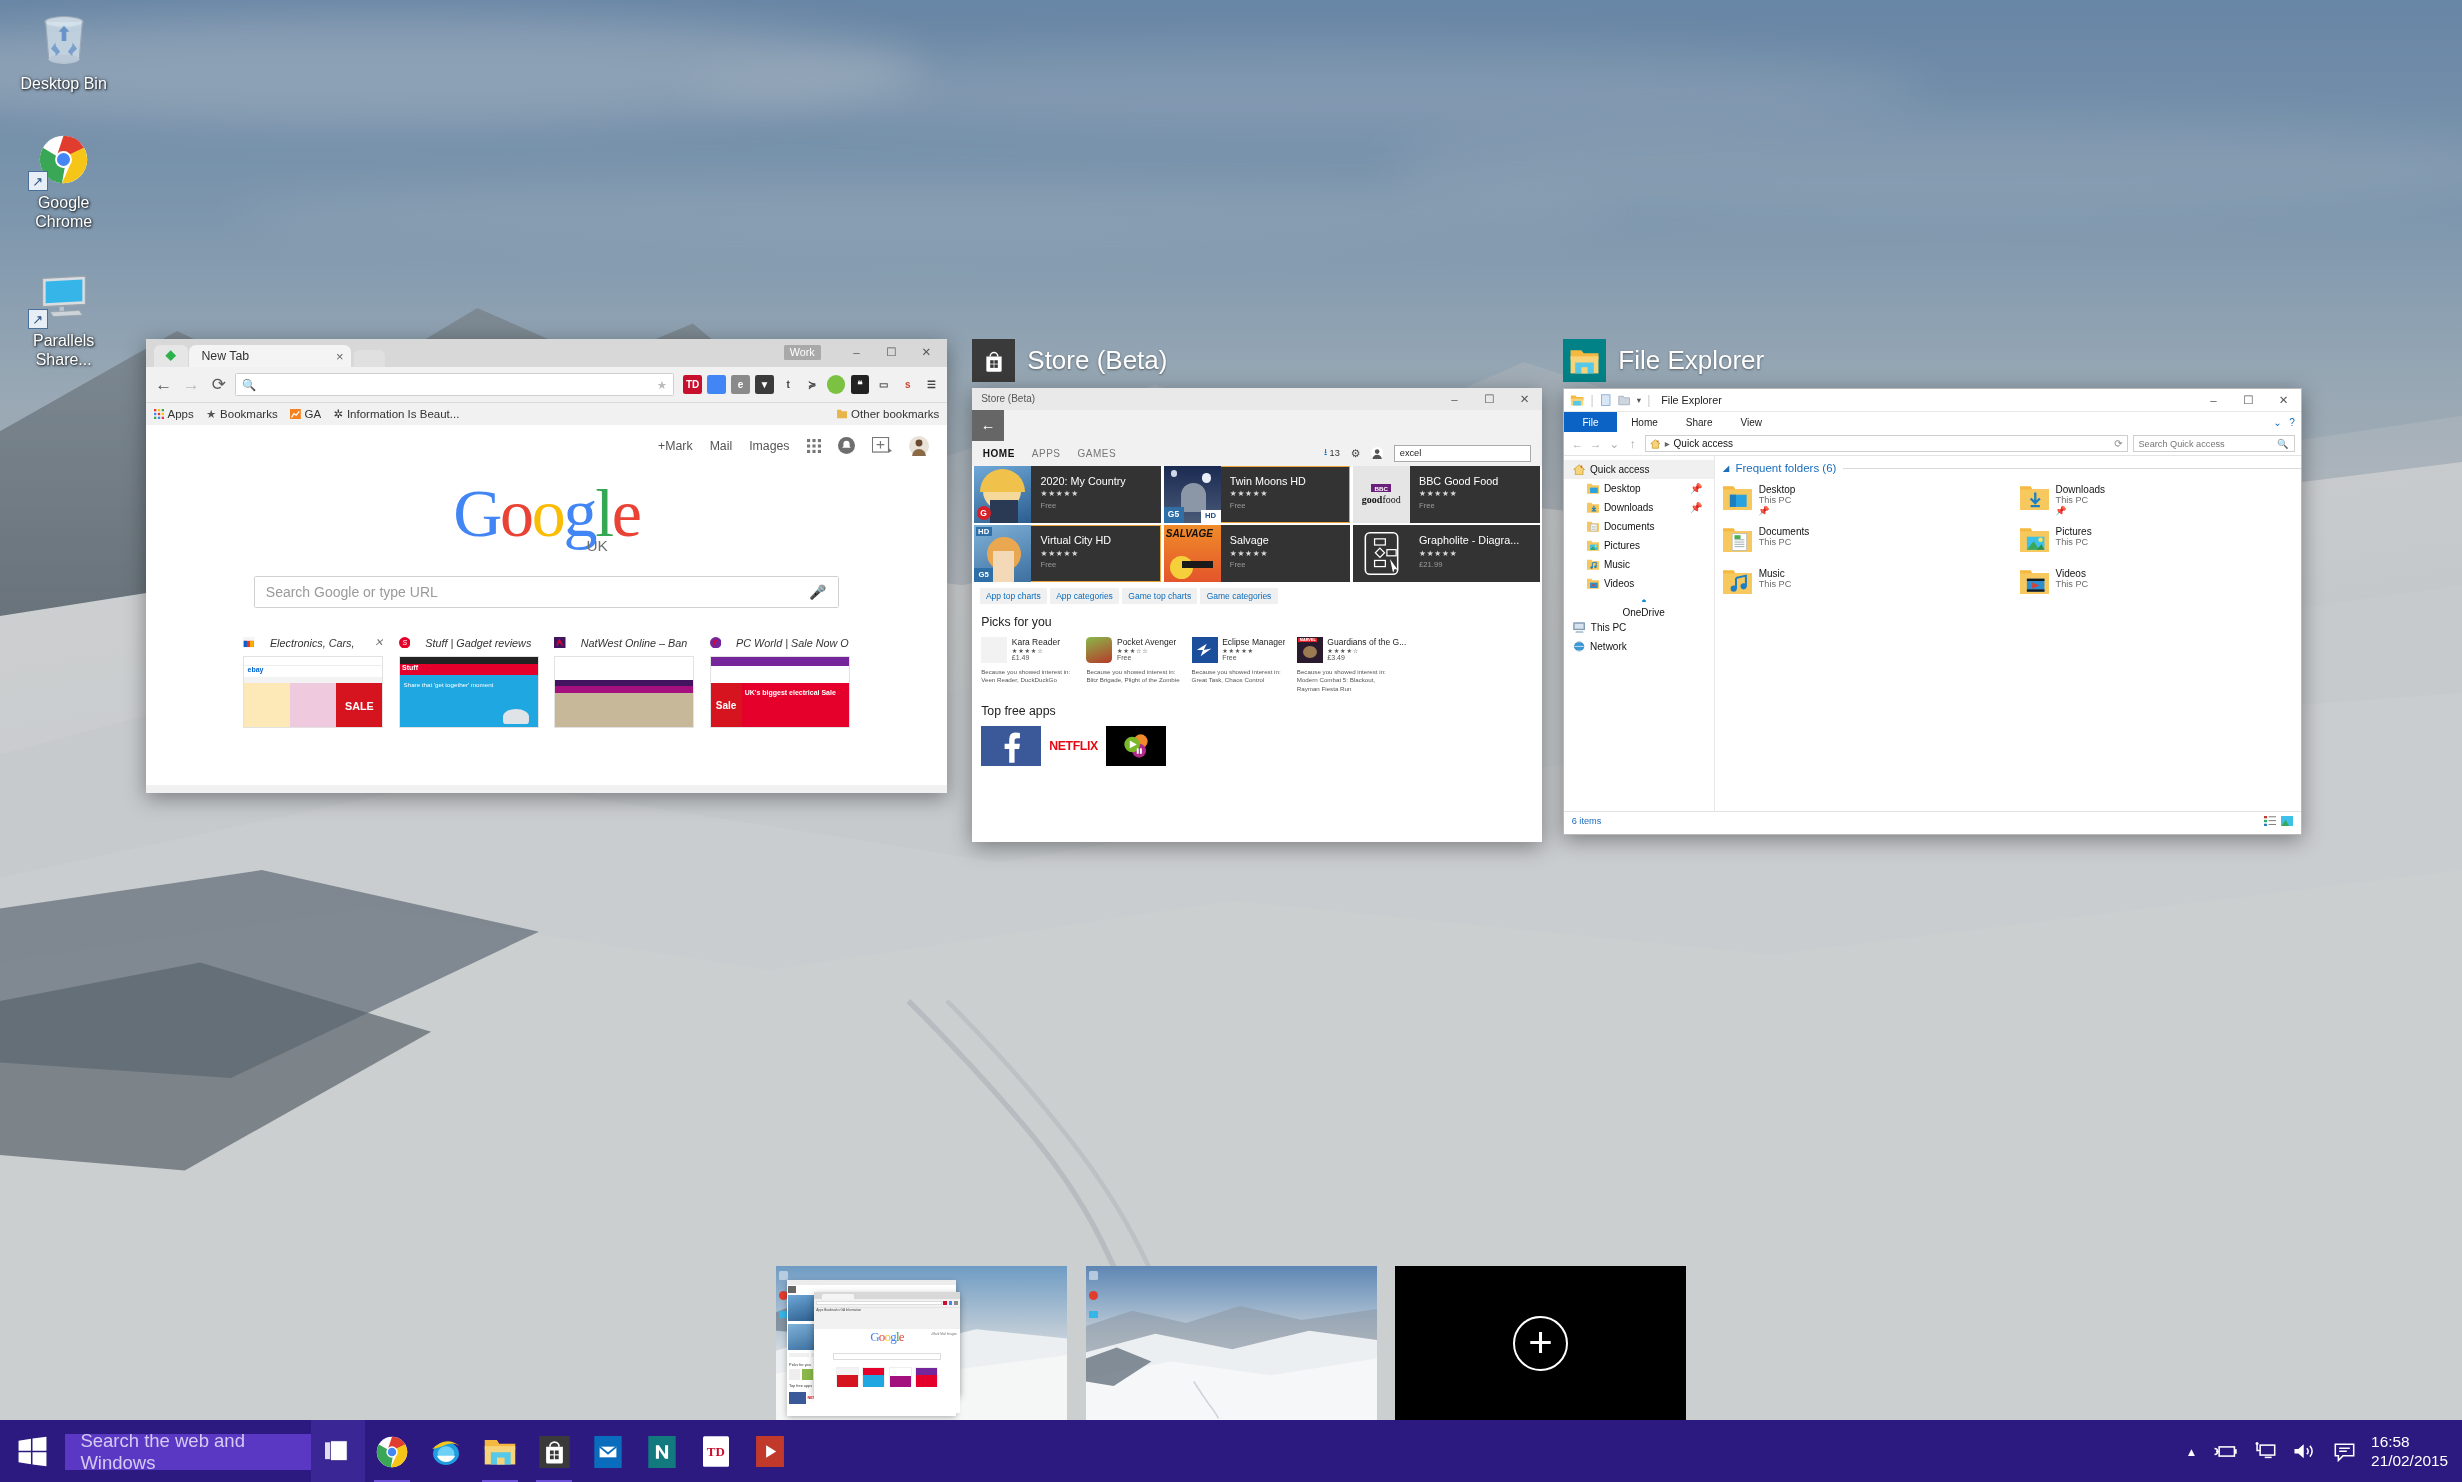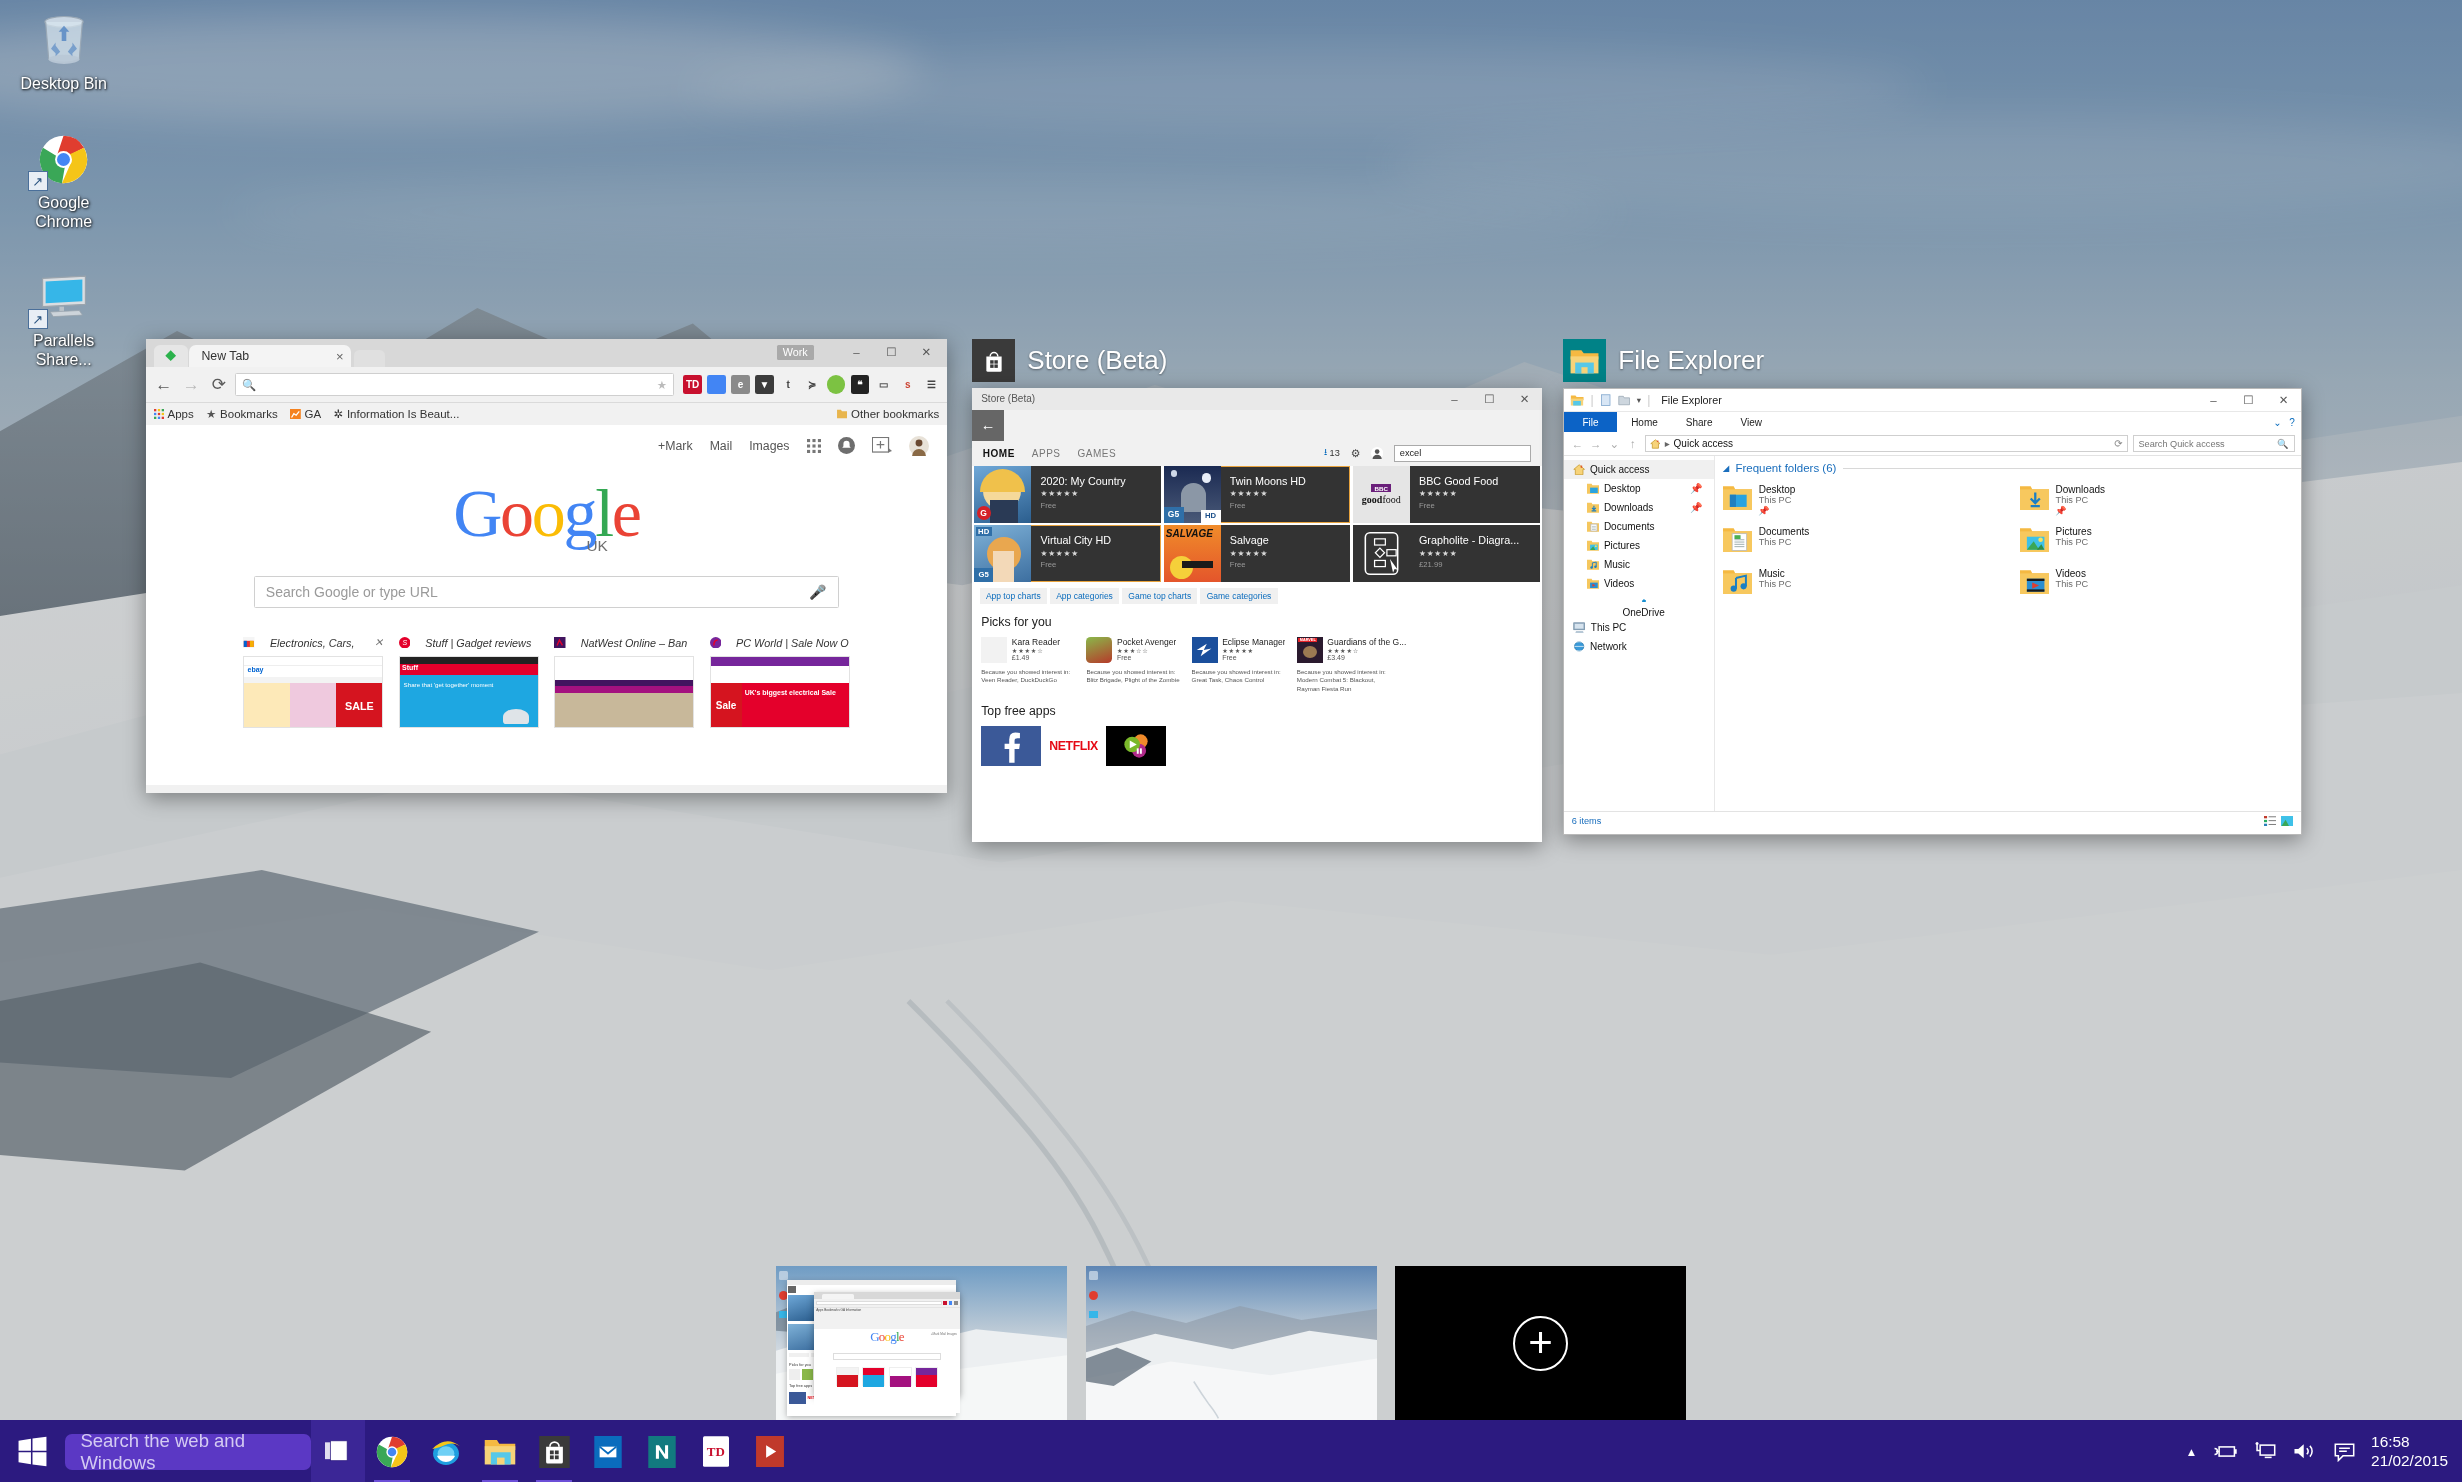--- a/index.html
+++ b/index.html
@@ -71,21 +71,21 @@
                display:flex;align-items:center;justify-content:center; }
   .cr-tab {
     height: 22px; min-width: 162px; background: #f4f4f4; border-radius: 7px 7px 0 0;
     display: flex; align-items: center; padding: 0 7.7px 0 12.3px; font-size: 12.3px; color: #333;
     margin-left: 1.5px; position: relative;
   }
   .cr-tab .x { margin-left: auto; font-size: 13px; color: #666; padding-left: 21.6px; }
   .cr-newtab { width: 31px; height: 17px; background: #e0e0e0; border-radius: 5.4px 5.4px 0 0; margin-left: 3.1px; }
   .cr-winctl { position: absolute; right: 3.1px; top: 1.5px; display: flex; align-items: center; }
   .cr-profile {
-    background: #a9a9a9; color: #fff; font-size: 10.8px; padding: 1.5px 6.2px; border-radius: 1.5px; margin-right: 25px;
+    background: #a9a9a9; color: #fff; font-size: 10.8px; padding: 1.5px 6.2px; border-radius: 1.5px; margin-right: 18px;
   }
   .cr-toolbar { height: 35px; background: #f1f1f1; display: flex; align-items: center; padding: 0 6.2px; gap: 4.6px; }
   .cr-navbtn { width: 23px; height: 23px; display: flex; align-items: center; justify-content: center; font-size: 17px; color: #5a5a5a; }
   .cr-omnibox {
     flex: 1; height: 23px; background: #fff; border: 0.8px solid #cfcfcf; border-radius: 1.5px;
     display: flex; align-items: center; padding: 0 6.2px; font-size: 11.5px; color: #999; gap: 6.2px;
   }
   .cr-ext { display: flex; align-items: center; gap: 5.4px; padding-left: 4.6px; }
   .cr-ext .e { width: 18.5px; height: 18.5px; border-radius: 2.3px; display:flex;align-items:center;justify-content:center;
                font-size: 10px; font-weight: bold; color: #fff; }
@@ -172,21 +172,21 @@
 
   
   .vd-strip { position: absolute; left: 0; right: 0; bottom: 63px; height: 154px; display: flex; justify-content: center; gap: 18.5px; z-index: 12; }
   .vd-thumb { width: 291px; height: 154px; position: relative; overflow: hidden; }
   .vd-add { width: 291px; height: 154px; background: #000; display: flex; align-items: center; justify-content: center; }
   .vd-plus { width: 55px; height: 55px; border-radius: 50%; border: 2.3px solid #fff; display: flex; align-items: center; justify-content: center; color: #fff; font-size: 42px; font-weight: 200; line-height: 1; }
 
   
   .taskbar { position: absolute; left: 0; bottom: 0; width: 100%; height: 63px; background: #2c1a80; display: flex; align-items: center; z-index: 30; }
   .tb-start { width: 65px; height: 63px; display: flex; align-items: center; justify-content: center; }
-  .tb-searchbox { width: 246px; height: 36px; background: #5b38c4; display: flex; align-items: center; padding-left: 15.4px; font-size: 18.5px; color: #d4cbf2; border-radius: 7px; }
+  .tb-searchbox { width: 246px; height: 36px; background: #5b38c4; display: flex; align-items: center; padding-left: 15.4px; font-size: 18.5px; color: #d4cbf2; }
   .tb-taskview { width: 54px; height: 63px; display: flex; align-items: center; justify-content: center; background: #3b2696; }
   .tb-apps { display: flex; align-items: center; height: 63px; }
   .tb-app { width: 54px; height: 63px; display: flex; align-items: center; justify-content: center; position: relative; }
   .tb-app .run { position: absolute; bottom: 0; left: 9.2px; right: 9.2px; height: 3.1px; background: #6c4fd8; }
   .tb-tray { margin-left: auto; display: flex; align-items: center; height: 63px; padding-right: 7.7px; gap: 15.4px; color: #fff; }
   .tb-clock { text-align: left; font-size: 15.4px; line-height: 18.5px; color: #fff; padding-right: 6.2px; }
 </style>
 </head>
 <body>
 

